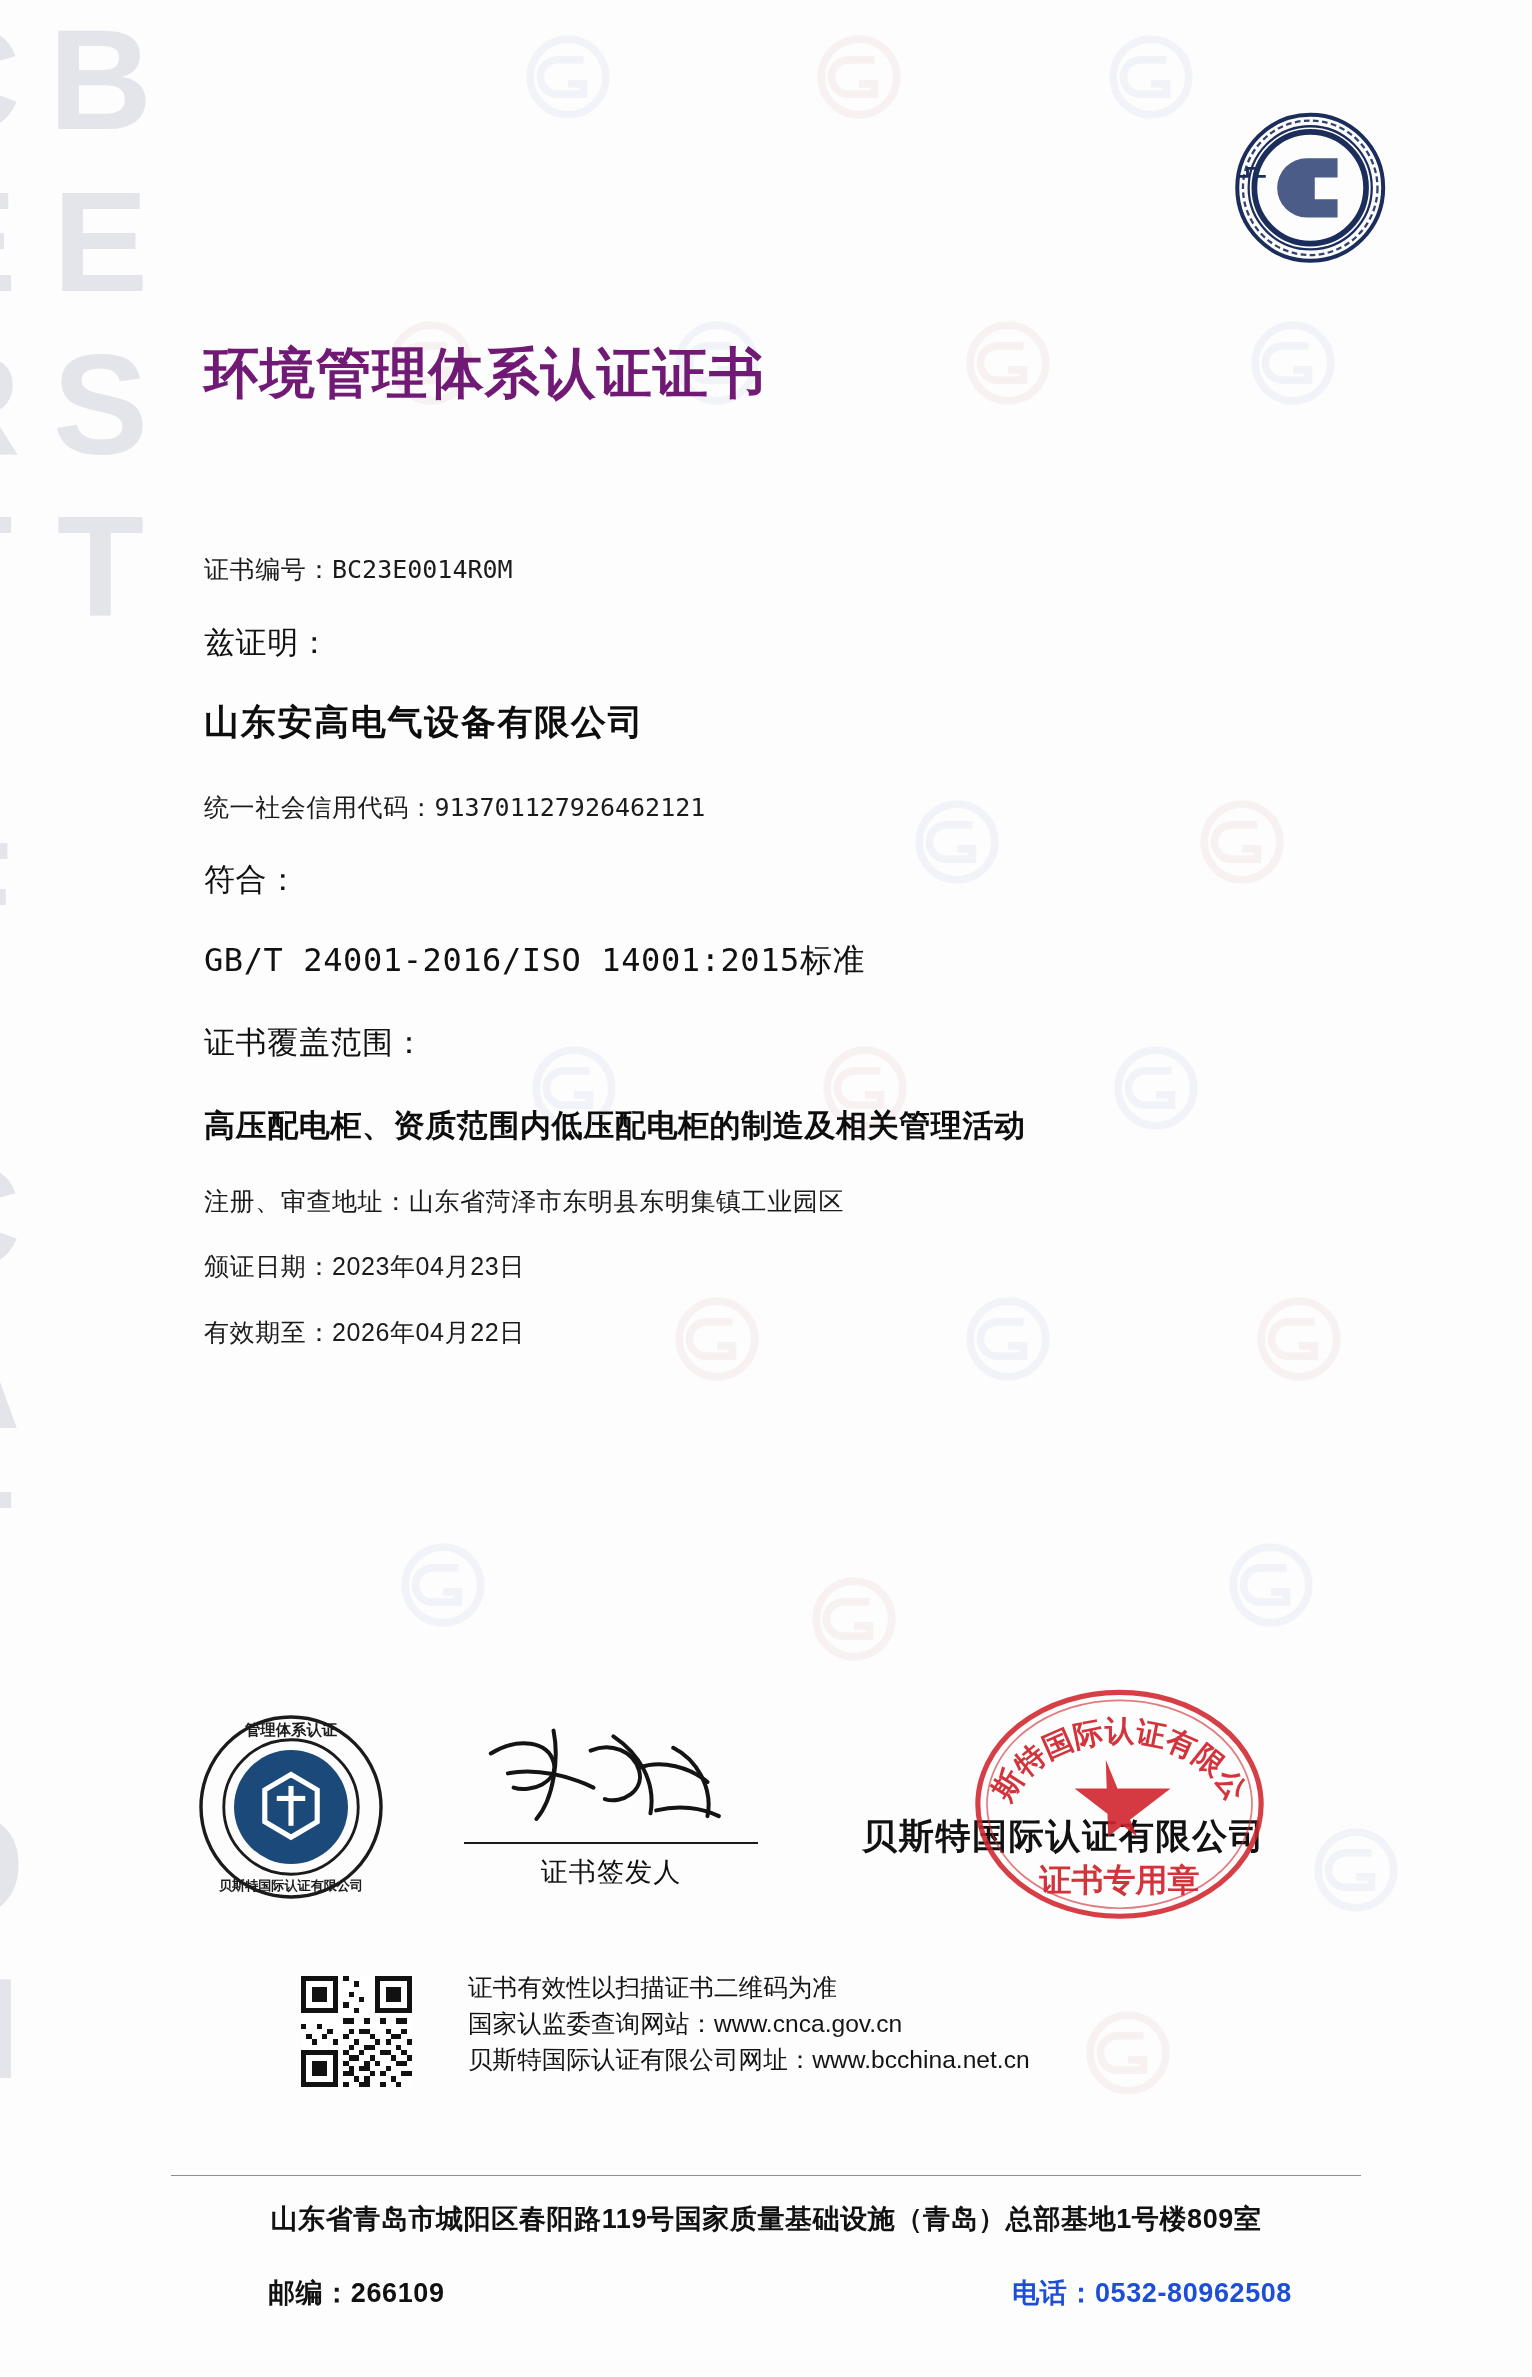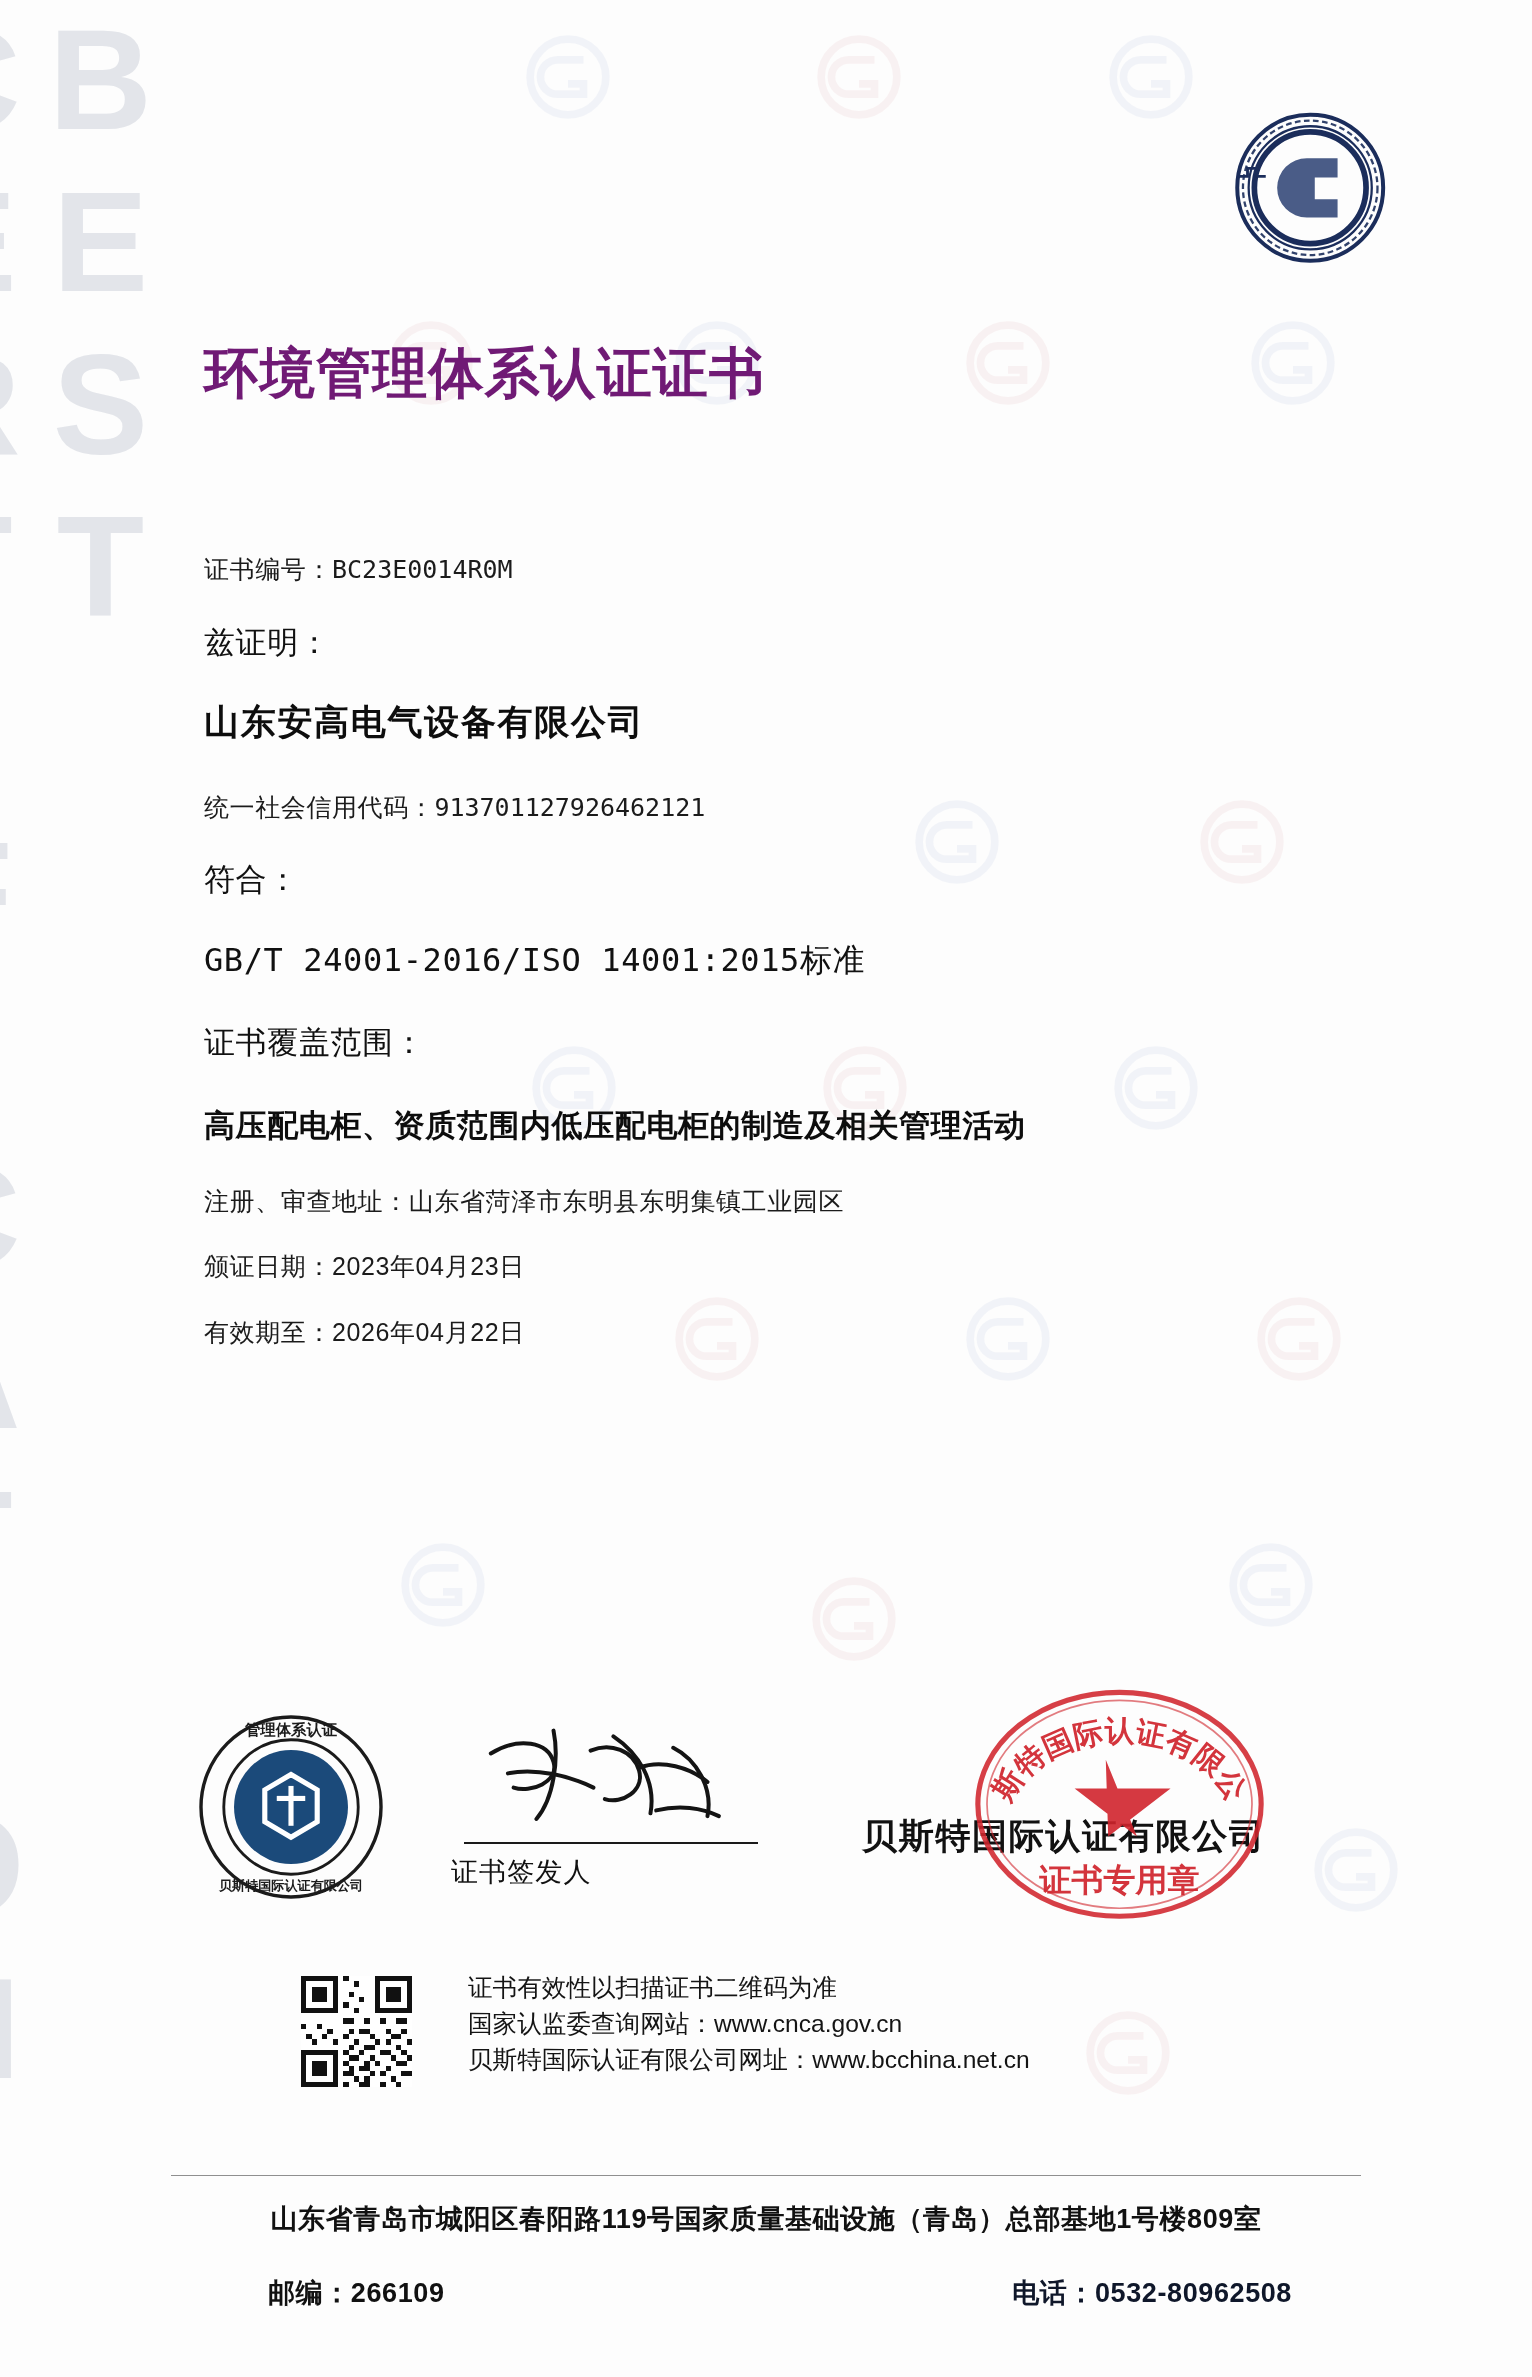--- a/index.html
+++ b/index.html
@@ -121,21 +121,21 @@
     height: 188px;
     z-index: 3;
   }
   .ms-seal svg { width: 100%; height: 100%; }
 
   .sign-wrap {
     position: absolute;
     left: 451px;
     top: 1719px;
     width: 320px;
-    text-align: left;
+    text-align: center;
     z-index: 3;
   }
   .sign-mark {
     height: 123px;
     position: relative;
   }
   .sign-mark svg { position:absolute; left: 17px; top: 0; }
   .sign-rule {
     border-top: 2.3px solid #1a1a1a;
     margin: 0 12.6px 0 12.6px;
@@ -223,21 +223,21 @@
     color: #111;
     z-index: 3;
   }
   .footer-tel {
     position: absolute;
     right: 240px;
     top: 2275px;
     font-size: 27px;
     font-weight: bold;
     letter-spacing: 0.6px;
-    color: #0f172a;
+    color: #1d4ed8;
     z-index: 3;
   }
 </style>
 </head>
 <body>
 
 <div class="page">
 
   <div class="edge-word">BEST
 CERTIFICATION</div>

